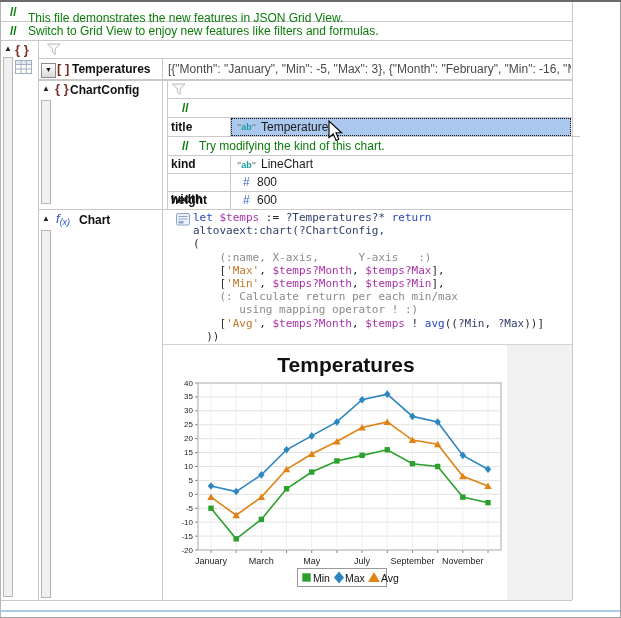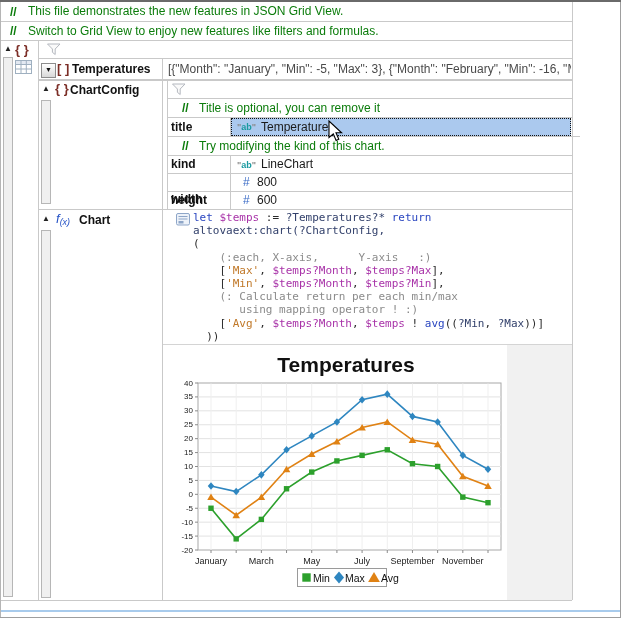--- a/index.html
+++ b/index.html
@@ -3,21 +3,21 @@
 <meta charset="utf-8">
 <style>
   html,body{margin:0;padding:0;background:#fff;}
   .win{position:relative;width:621px;height:618px;background:#fff;overflow:hidden;
        font-family:"Liberation Sans",sans-serif;font-size:12px;color:#1a1a1a;}
   .abs{position:absolute;}
   .hline{position:absolute;background:#c9c9c9;height:1px;}
   .vline{position:absolute;background:#c9c9c9;width:1px;}
   .commentrow{position:absolute;left:1px;width:571px;height:19px;border-bottom:1px solid #c9c9c9;background:#fff;}
   .slash{position:absolute;left:9px;top:3px;color:#0b7c0b;font-weight:bold;}
-  .ctext{position:absolute;left:27px;top:2px;color:#0b7c0b;}
+  .ctext{position:absolute;left:27px;top:9px;color:#0b7c0b;}
   .slash2{position:absolute;left:15px;top:2px;color:#0b7c0b;font-weight:bold;}
   .ctext2{position:absolute;left:32px;top:2px;color:#0b7c0b;}
   .brace{color:#7b2d26;font-weight:bold;font-size:13px;}
   .keyname{font-weight:bold;color:#111;}
   .tri{font-size:8px;color:#222;line-height:8px;}
   .spanbar{position:absolute;width:8px;background:#f0f0f0;border:1px solid #b6b6b6;}
   .ddbtn{position:absolute;width:13px;height:13px;border:1px solid #8c8c8c;
          background:linear-gradient(#ffffff,#d8d8d8);text-align:center;line-height:12px;
          font-size:7px;color:#111;}
   .tico{font-size:9px;font-weight:bold;color:#1b9aa0;}
@@ -93,21 +93,20 @@
   <div class="vline" style="left:167px;top:81px;height:128px;"></div>
 
   <div class="abs" style="left:167px;top:81px;width:405px;height:17px;border-bottom:1px solid #c9c9c9;">
     <svg class="abs" style="left:5px;top:2px;" width="14" height="13">
       <path d="M0.5,1 L13,1 L8.2,6 L8.2,11.5 L5.4,9.3 L5.4,6 Z" fill="#fafafa" stroke="#b4b8bf"></path>
     </svg>
   </div>
 
   <div class="abs" style="left:167px;top:99px;width:405px;height:18px;border-bottom:1px solid #c9c9c9;">
     <span class="slash2">//</span>
-    <span class="ctext2">Title is optional, you can remove it</span>
   </div>
 
   <div class="abs" style="left:167px;top:118px;width:405px;height:18px;border-bottom:1px solid #c9c9c9;padding-left:8px;">
     <span class="abs keyname" style="left:4px;top:2px;">title</span>
     <div class="vline" style="left:63px;top:0;height:18px;"></div>
     <div class="selcell" style="left:64px;top:0px;width:338px;height:16px;">
       <span class="abs tico" style="left:5px;top:3px;">ab</span>
       <span class="abs" style="left:29px;top:1px;">Temperatures</span>
     </div>
   </div>
@@ -146,21 +145,21 @@
   <svg class="abs" style="left:176px;top:213px;" width="14" height="13">
     <rect x="0.5" y="0.5" width="13" height="11.5" rx="1.5" fill="#edf2f9" stroke="#8ea6c8"></rect>
     <line x1="2.5" y1="3.5" x2="11.5" y2="3.5" stroke="#8ea6c8"></line>
     <line x1="2.5" y1="6" x2="11.5" y2="6" stroke="#8ea6c8"></line>
     <rect x="2.5" y="8" width="5" height="2.5" fill="#8ea6c8"></rect>
   </svg>
   <div id="formula-lines" class="formula" style="left:193px;top:211px;width:378px;">
       <div class="fline"><span class="tk-k">let </span><span class="tk-v">$temps</span><span class="tk-p"> := </span><span class="tk-n">?Temperatures?*</span><span class="tk-k"> return</span></div>
       <div class="fline"><span class="tk-n">altovaext:chart(?ChartConfig,</span></div>
       <div class="fline"><span class="tk-p">(</span></div>
-      <div class="fline"><span class="tk-c">    (:each, X-axis,      Y-axis   :)</span></div>
+      <div class="fline"><span class="tk-c">    (:name, X-axis,      Y-axis   :)</span></div>
       <div class="fline"><span class="tk-p">    [</span><span class="tk-s">'Max'</span><span class="tk-p">, </span><span class="tk-v">$temps?Month</span><span class="tk-p">, </span><span class="tk-v">$temps?Max</span><span class="tk-p">],</span></div>
       <div class="fline"><span class="tk-p">    [</span><span class="tk-s">'Min'</span><span class="tk-p">, </span><span class="tk-v">$temps?Month</span><span class="tk-p">, </span><span class="tk-v">$temps?Min</span><span class="tk-p">],</span></div>
       <div class="fline"><span class="tk-c">    (: Calculate return per each min/max</span></div>
       <div class="fline"><span class="tk-c">       using mapping operator ! :)</span></div>
       <div class="fline"><span class="tk-p">    [</span><span class="tk-s">'Avg'</span><span class="tk-p">, </span><span class="tk-v">$temps?Month</span><span class="tk-p">, </span><span class="tk-v">$temps</span><span class="tk-p"> ! </span><span class="tk-k">avg</span><span class="tk-p">((</span><span class="tk-n">?Min</span><span class="tk-p">, </span><span class="tk-n">?Max</span><span class="tk-p">))]</span></div>
       <div class="fline"><span class="tk-p">  ))</span></div>
     </div>
   <div class="hline" style="left:163px;top:344px;width:409px;background:#d4d4d4;"></div>
 
   <div class="abs" style="left:507px;top:345px;width:65px;height:255px;background:#f1f1f1;"></div>

